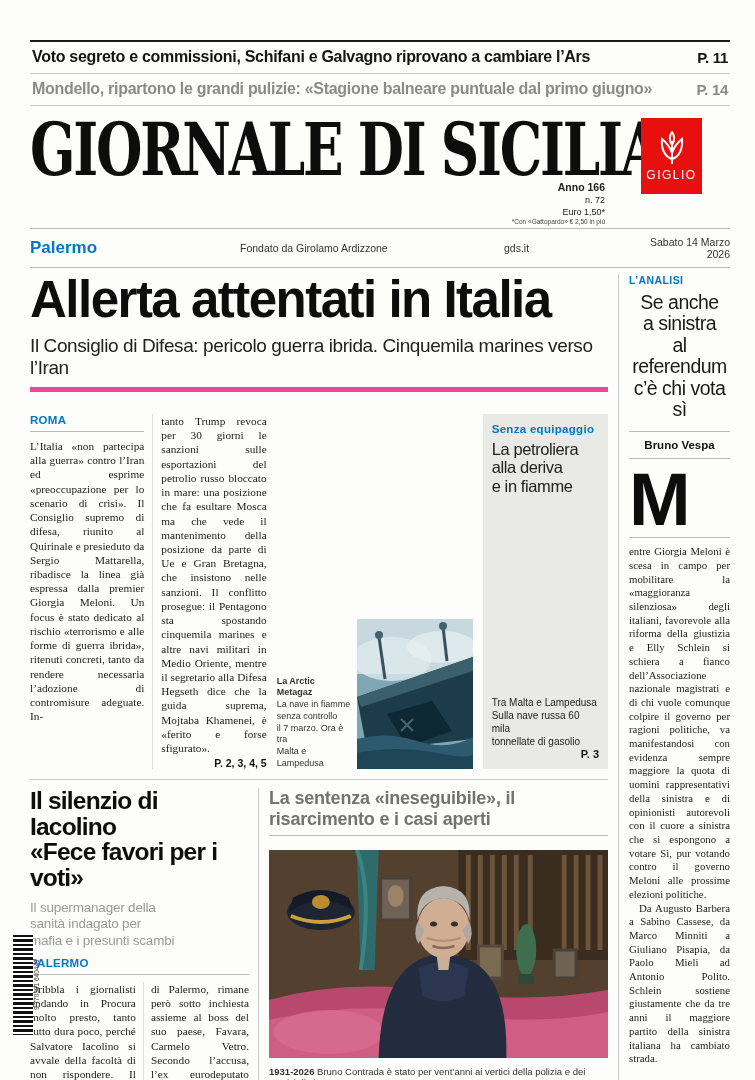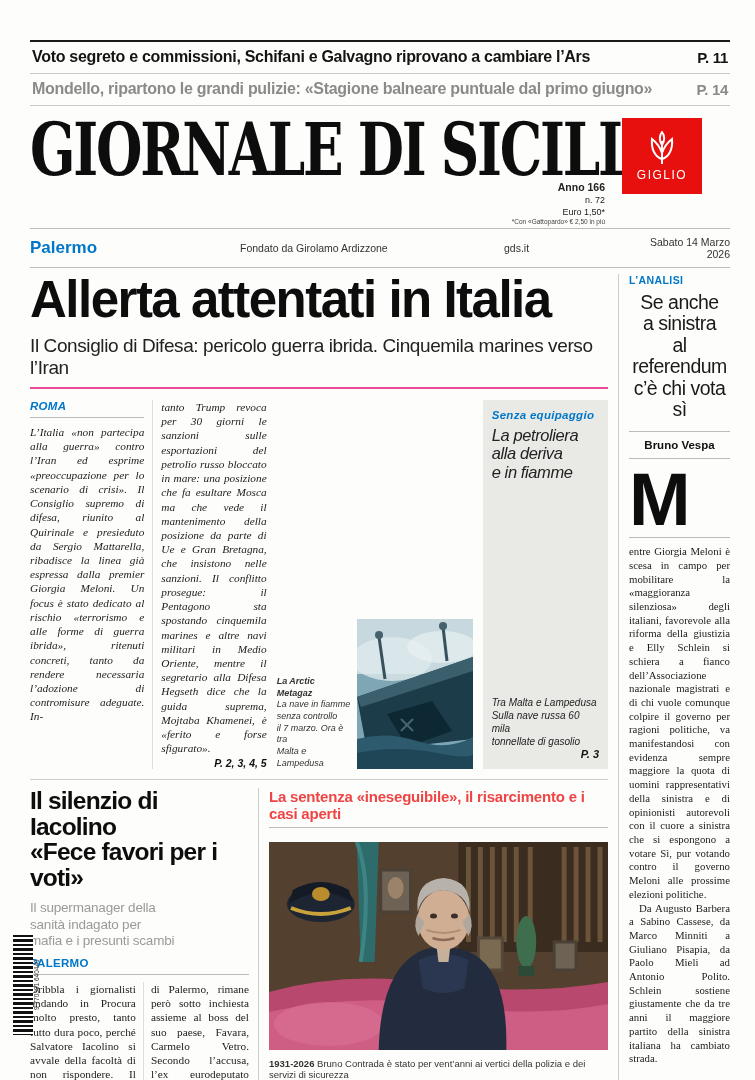--- a/index.html
+++ b/index.html
@@ -19,21 +19,21 @@
   .teaser .t-page { font-size:15px; }
   .teaser.c-blue { color:#0077c8; }
   .teaser.c-black { color:#141414; }
   .teaser.c-gray { color:#8a8a8a; }
 
   
   .masthead { position:relative; height:112px; margin-top:8px; }
   .mast-title { position:absolute; left:0; top:-8px; white-space:nowrap;
     font-family:"DejaVu Serif", serif; font-weight:900; font-size:72px;
     letter-spacing:-3px; transform:scaleX(0.74) scaleY(1.02); transform-origin:left top; color:#0d0d0d; }
-  .giglio-box { position:absolute; right:28px; top:4px; width:80px; height:76px;
+  .giglio-box { position:absolute; right:28px; top:4px; width:61px; height:76px;
     background:#e8100f; display:flex; flex-direction:column; align-items:center;
     justify-content:center; color:#fff; }
   .giglio-box .lily { width:30px; height:34px; }
   .giglio-box .g-label { font-size:12px; letter-spacing:1.5px; margin-top:3px; }
   .edition-info { position:absolute; right:125px; top:66px; text-align:right;
     font-size:9px; line-height:1.35; color:#222; }
   .edition-info .e-anno { font-weight:bold; font-size:10.5px; }
   .edition-info .e-nota { font-size:6.5px; color:#444; }
 
   
@@ -46,21 +46,21 @@
 
   
   .main { display:flex; margin-top:6px; }
   .left-zone { width:588px; padding-right:10px; }
   .right-rail { flex:1; border-left:1px solid #ccc; padding-left:10px; }
 
   h1.lead-head { font-size:51px; letter-spacing:-1.5px; color:#0d0d0d; line-height:1.0; }
   .lead-sub { font-size:19px; color:#222; font-weight:400; letter-spacing:-0.4px;
     margin:10px 0 8px; }
 
-  .lead-cols { display:flex; border-top:2px solid #ec4899; padding-top:11px;font-style:italic; }
+  .lead-cols { display:flex; border-top:5px solid #ec4899; padding-top:22px; }
   .serif { font-family:"Liberation Serif","DejaVu Serif",serif; font-size:11.3px;
     line-height:1.26; text-align:justify; color:#1c1c1c; }
   .kicker { color:#0077c8; font-weight:bold; font-size:11.5px; letter-spacing:0.3px; }
   .krule { border-bottom:1px solid #bbb; margin:5px 0 7px; }
   .lead-c1 { width:115px; }
   .lead-c2 { width:115px; border-left:1px solid #ddd; margin-left:8px; padding-left:8px; }
   .pages-ref { text-align:right; font-family:"Liberation Sans",sans-serif;
     font-weight:bold; font-size:10.5px; margin-top:2px; }
   .lead-photo-wrap { width:196px; margin-left:10px; display:flex; align-items:flex-end; }
   .ship-cap { width:80px; font-size:9px; line-height:1.3; color:#333; padding-right:5px; }
@@ -80,21 +80,21 @@
   .col-con { flex:1; border-left:1px solid #ccc; padding-left:10px; }
 
   h2.iac-head { font-size:24.5px; letter-spacing:-0.8px; line-height:1.04; color:#0d0d0d;
     white-space:pre-line; }
   .iac-deck { font-size:13.5px; color:#9a9a9a; line-height:1.2; margin:10px 0 8px;
     letter-spacing:-0.2px; }
   .iac-cols { display:flex; }
   .iac-cols .c { width:50%; }
   .iac-cols .c + .c { border-left:1px solid #ddd; margin-left:7px; padding-left:7px; }
 
-  .con-kicker { color:#ef4444; font-weight:bold; font-size:15px; letter-spacing:-0.2px; }
+  .con-kicker { color:#737373; font-weight:bold; font-size:18px; letter-spacing:-0.2px; }
   .con-photo { width:100%; height:208px; margin-top:7px; }
   .con-cap { font-size:9.5px; color:#333; margin-top:4px; }
   .con-cap b { font-size:9.5px; }
 
   
   .an-kicker { color:#0077c8; font-weight:bold; font-size:10.5px; letter-spacing:0.4px; }
   .an-title { font-size:19.5px; font-weight:400; letter-spacing:-0.5px; line-height:1.1;
     color:#1a1a1a; margin-top:6px; white-space:pre-line; }
   .an-author { text-align:center; font-weight:bold; font-size:11.5px; padding:7px 0;
     border-top:1px solid #bbb; border-bottom:1px solid #bbb; margin-top:10px; }

